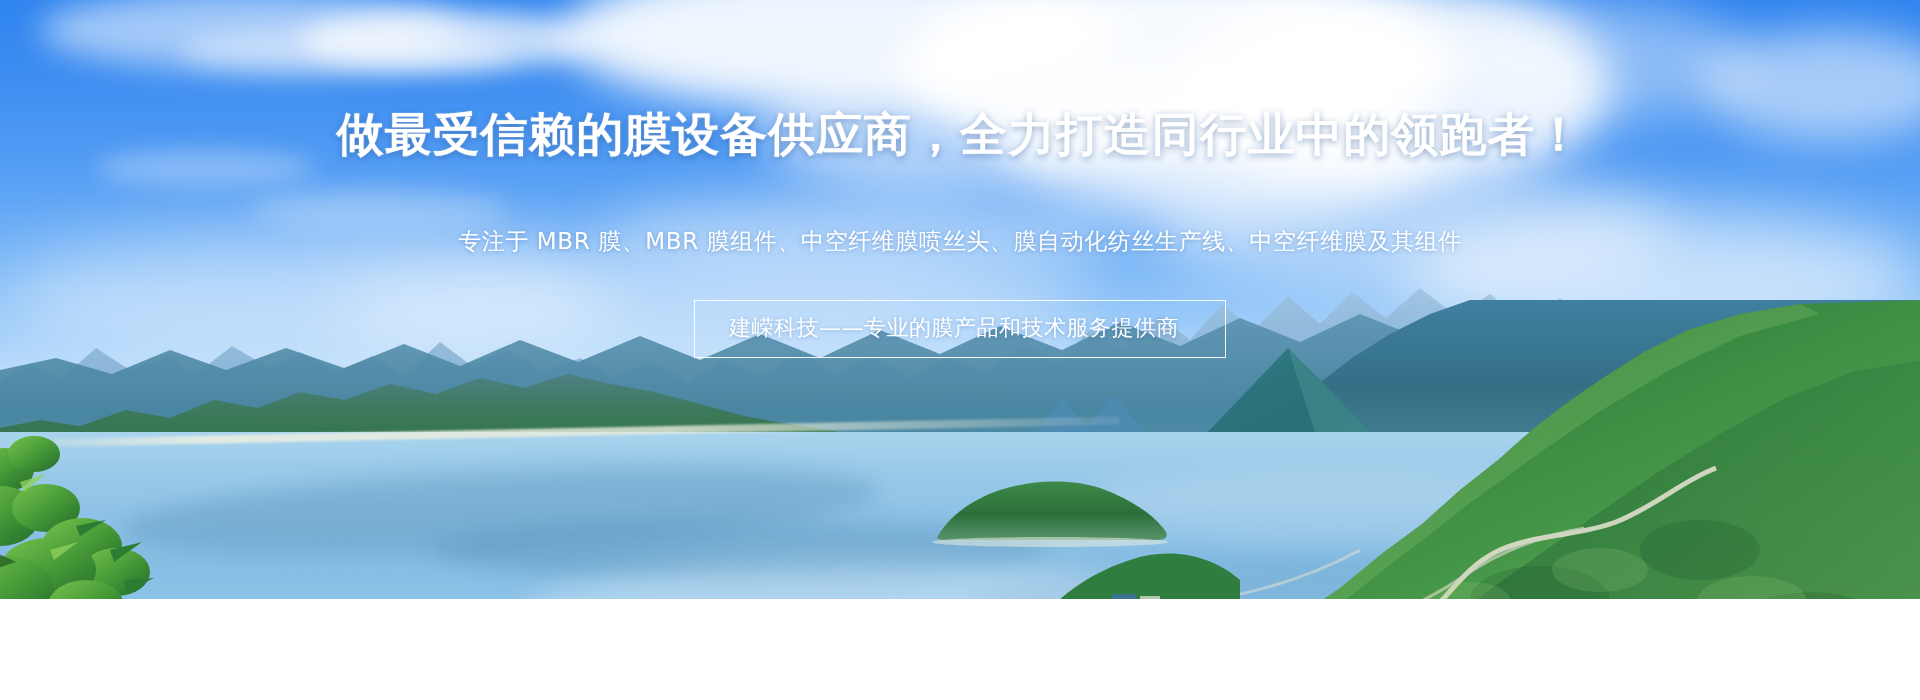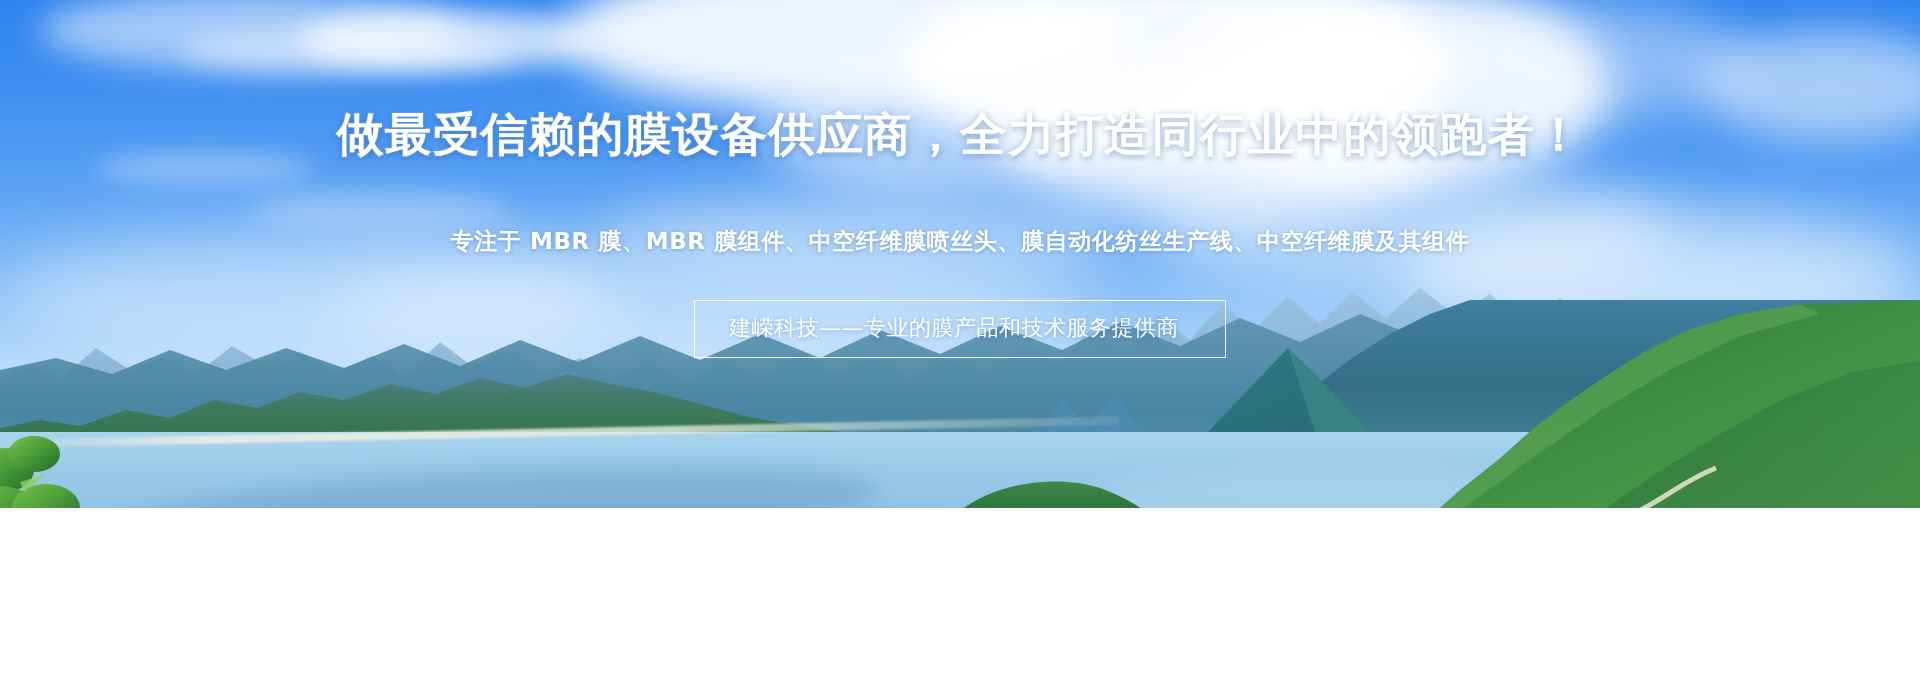--- a/index.html
+++ b/index.html
@@ -1,21 +1,21 @@
 <!DOCTYPE html>
 <html><head>
 <meta charset="utf-8">
 <style>
   html,body{margin:0;padding:0;background:#fff;}
   body{font-family:"Liberation Sans","DejaVu Sans",sans-serif;}
 
   .banner{
     position:relative;
     width:1920px;
-    height:508px;
+    height:599px;
     overflow:hidden;
     background:#0f766e;
   }
 
   
   .sky{
     position:absolute;left:0;top:0;width:1920px;height:430px;
     background:
       linear-gradient(to bottom,
         #2f84ef 0%,
@@ -89,21 +89,20 @@
     position:absolute;
     left:0;top:226px;width:1920px;
     text-align:center;
     font-family:"DejaVu Sans","Liberation Sans",sans-serif;
     font-size:23px;
     color:#ffffff;
     letter-spacing:.6px;
     text-shadow:0 1px 4px rgba(30,80,150,.38);
     white-space:nowrap;
     pointer-events:auto;
-    font-weight:bold;
   }
   .tagbox{
     position:absolute;
     left:50%;transform:translateX(-50%);
     top:300px;
     padding:12px 46px 14px 34px;
     border:1px solid rgba(255,255,255,.92);
     pointer-events:auto;
   }
   .tagbox span{

